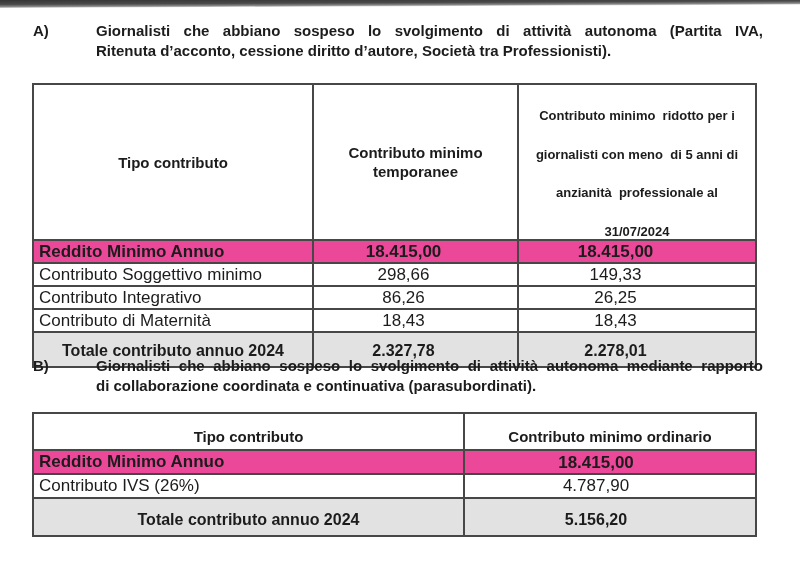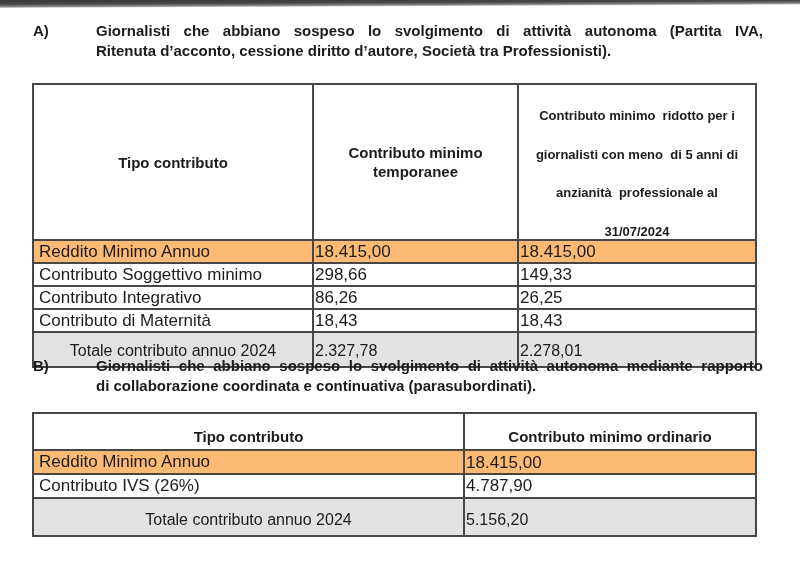--- a/index.html
+++ b/index.html
@@ -34,29 +34,29 @@
 
   th { background:#ffffff; font-weight:bold; font-size:15px; text-align:center; vertical-align:middle; padding:0 4px; }
   #table-a th { height:60px; }
   #table-a th .thl { line-height:19px; white-space:pre-wrap; }
   #table-a th.small .thl { font-size:13px; line-height:14.5px;margin-top:24px; }
   #table-b th { height:31px; vertical-align:bottom; padding-bottom:4px; }
 
   tr.data td { height:19px; font-size:17px; line-height:18px; vertical-align:middle; }
   #table-b tr.data td { height:20px; }
   td.label { text-align:left; padding-left:5px; white-space:pre-wrap; }
-  td.value { text-align:left; }
+  td.value { text-align:center; }
   #table-a td.c2 { padding-right:25px; }
   #table-a td.c3 { padding-right:44px; }
   #table-b td.c2 { padding-right:29px; }
 
-  tr.gray td { background:#fdba74; }
+  tr.gray td { background:#ec4899;font-weight:bold; }
   tr.gray td.value { vertical-align:bottom; padding-bottom:1px; }
 
-  tr.total td { background:#e2e2e2; font-weight:normal; font-size:16px; vertical-align:bottom; padding-bottom:6px; }
+  tr.total td { background:#e2e2e2; font-weight:bold; font-size:16px; vertical-align:bottom; padding-bottom:6px; }
   #table-a tr.total td { height:26px; }
   #table-b tr.total td { height:29px; }
   tr.total td.tlabel { text-align:center; }
 </style>
 </head>
 <body>
 
 <div id="canvas">
 
   <div class="scan-bar"></div>

